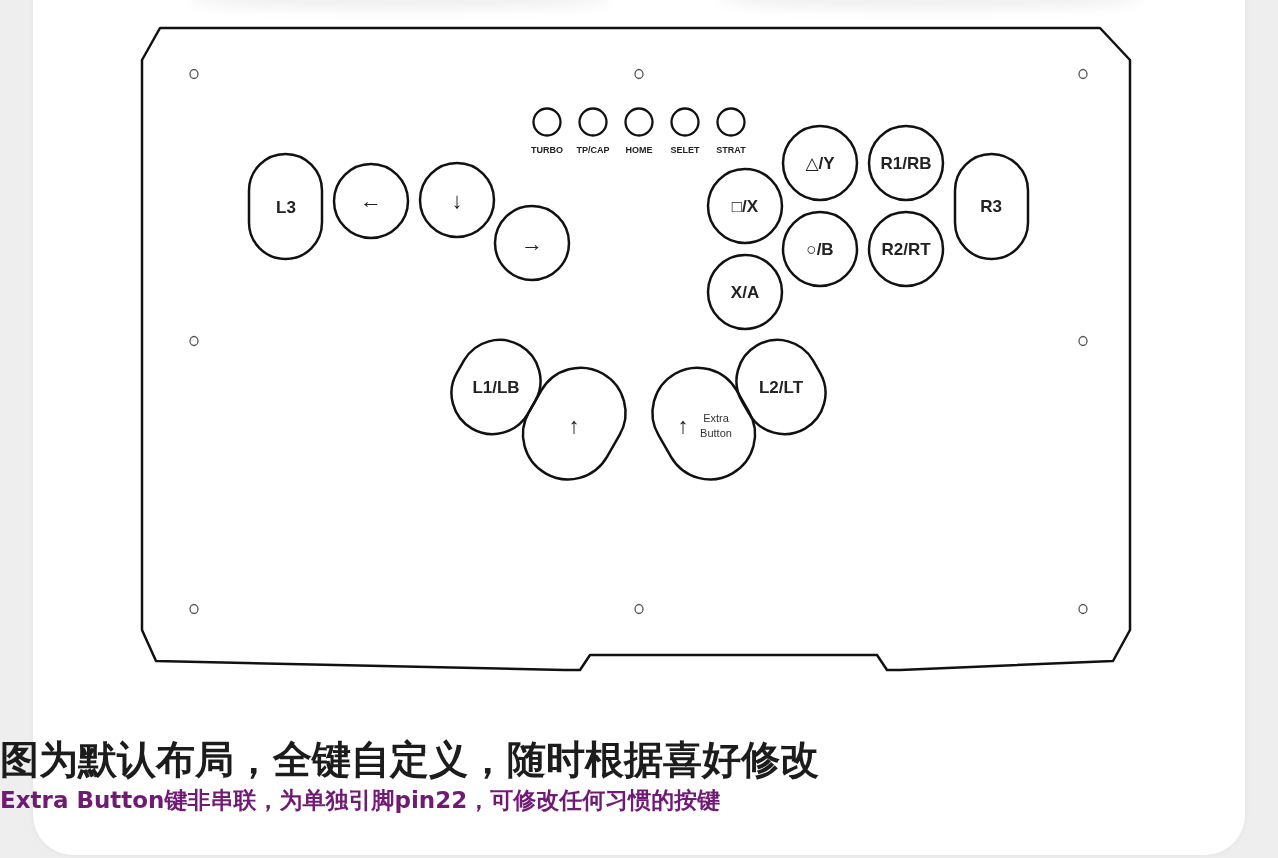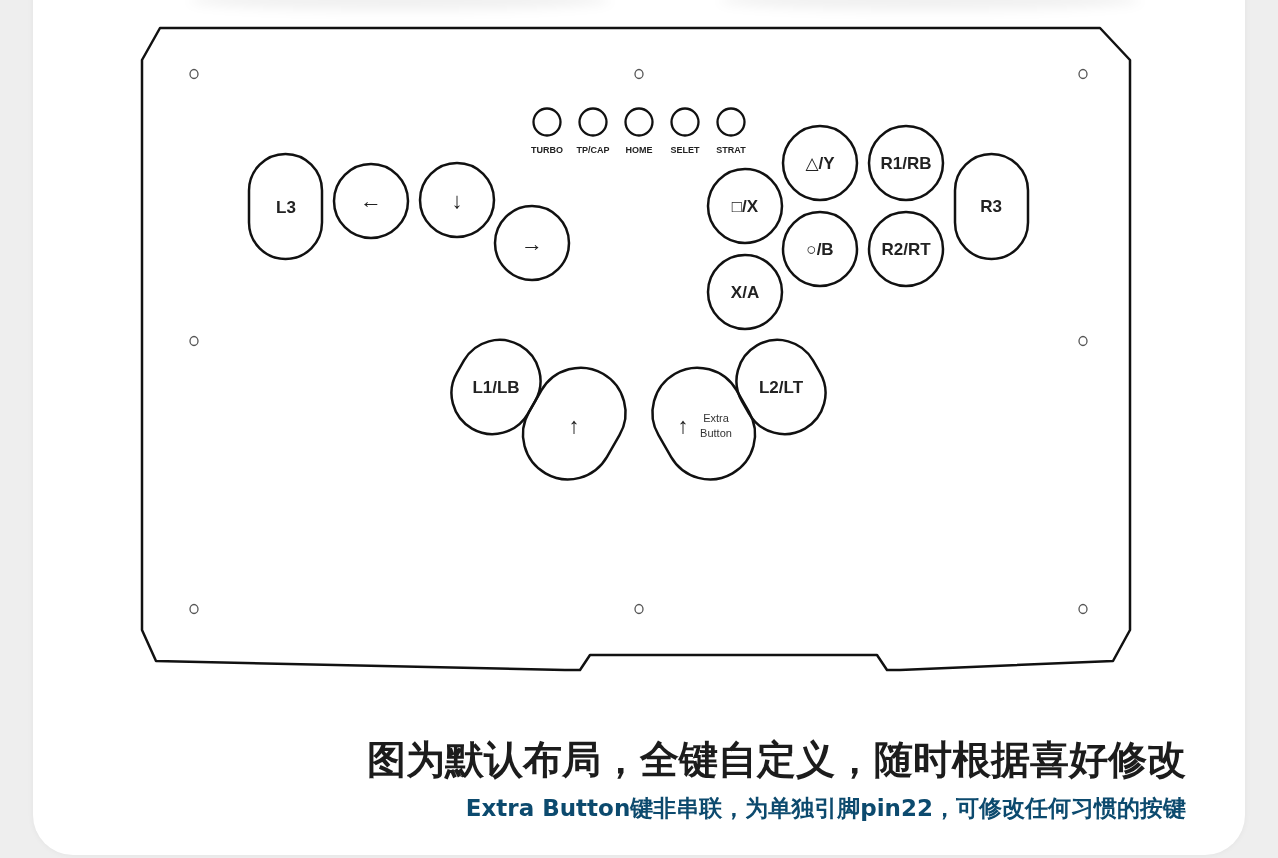--- a/index.html
+++ b/index.html
@@ -13,25 +13,25 @@
     position: absolute; left: 33px; top: -40px; width: 1212px; height: 895px;
     background: #ffffff; border-radius: 40px;
     box-shadow: 0 0 6px rgba(0,0,0,0.05);
   }
   .top-shadow {
     position: absolute; top: -10px; height: 20px; border-radius: 50%;
     background: rgba(0,0,0,0.06); filter: blur(6px);
   }
   svg.board { position: absolute; left: 0; top: 0; }
   .caption {
-    position: absolute; left: 0; width: 1186px; text-align: right;
+    position: absolute; left: 0; width: 1186px; text-align: left;
     font-family: "DejaVu Sans", sans-serif; font-weight: bold;
   }
   .caption-main { top: 733px; font-size: 39px; color: #1c1c1c; letter-spacing: 0px; }
-  .caption-sub { top: 785px; font-size: 23px; color: #0c4a6e; margin-top: 8px; }
+  .caption-sub { top: 785px; font-size: 23px; color: #701a75; }
 </style>
 </head>
 <body>
 
 <div class="card"></div>
 <div class="top-shadow" style="left:190px;width:420px;"></div>
 <div class="top-shadow" style="left:720px;width:420px;"></div>
 
 <svg class="board" width="1278" height="858" viewBox="0 0 1278 858" font-family="Liberation Sans, DejaVu Sans, sans-serif">
 

